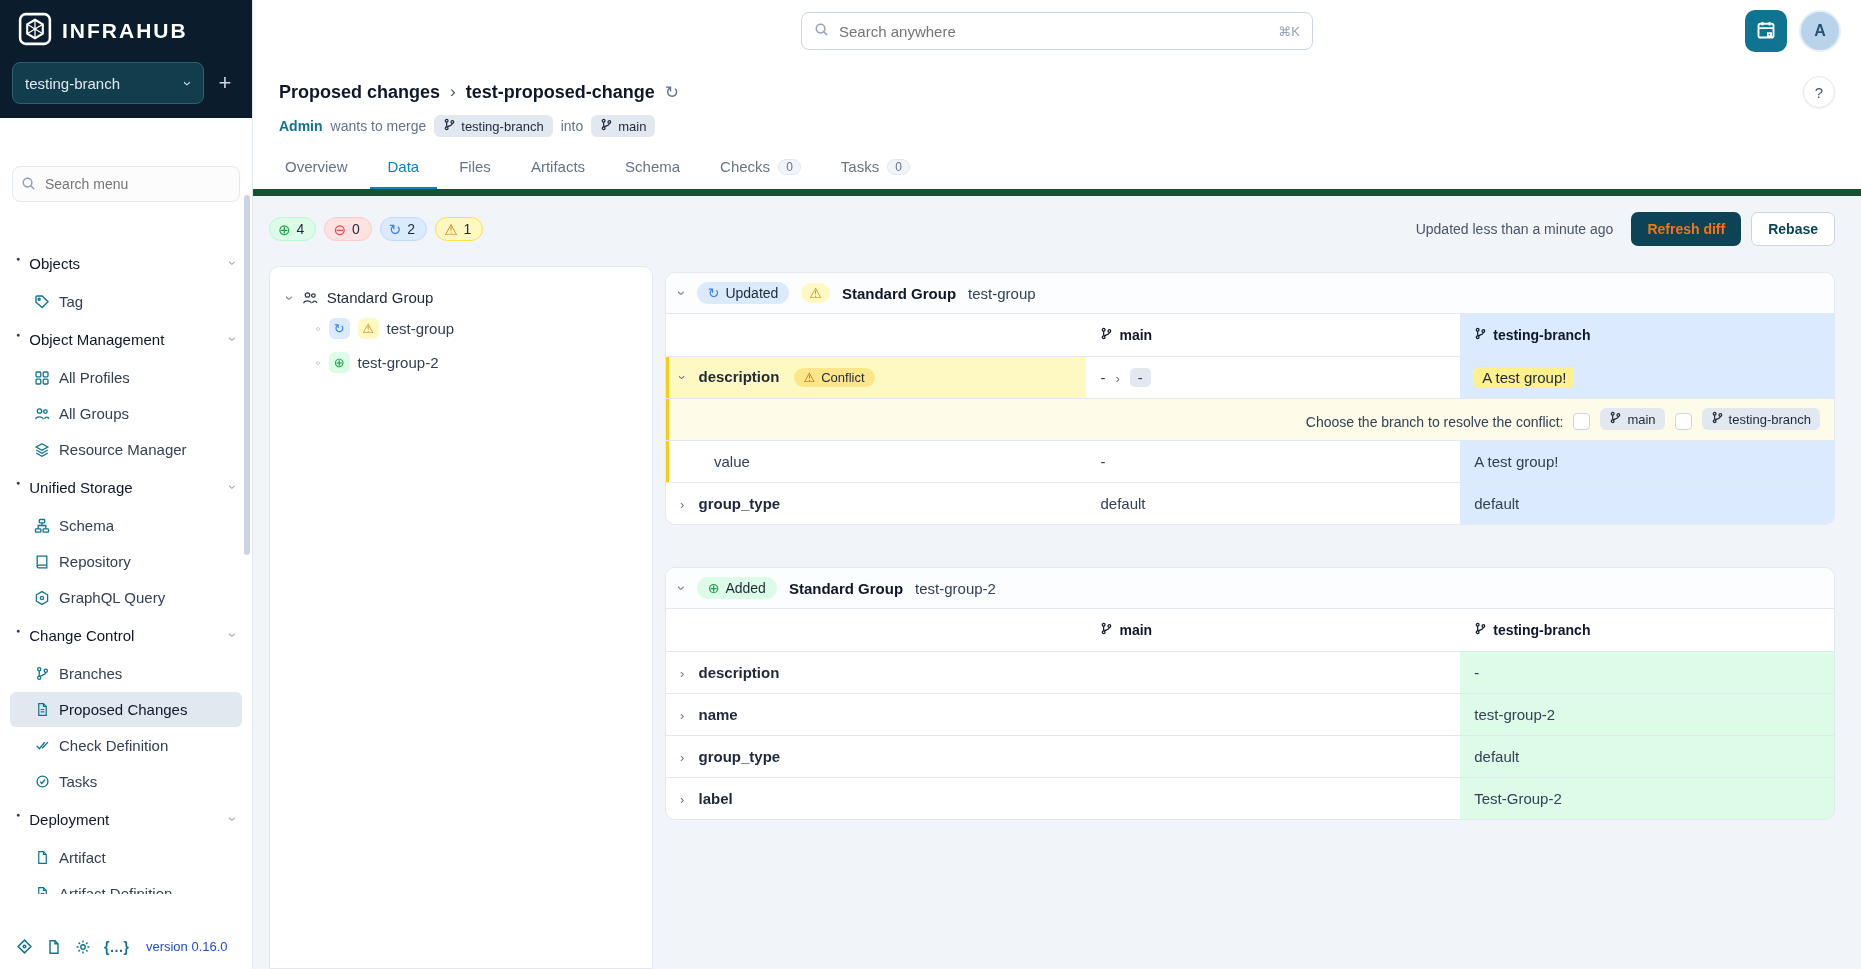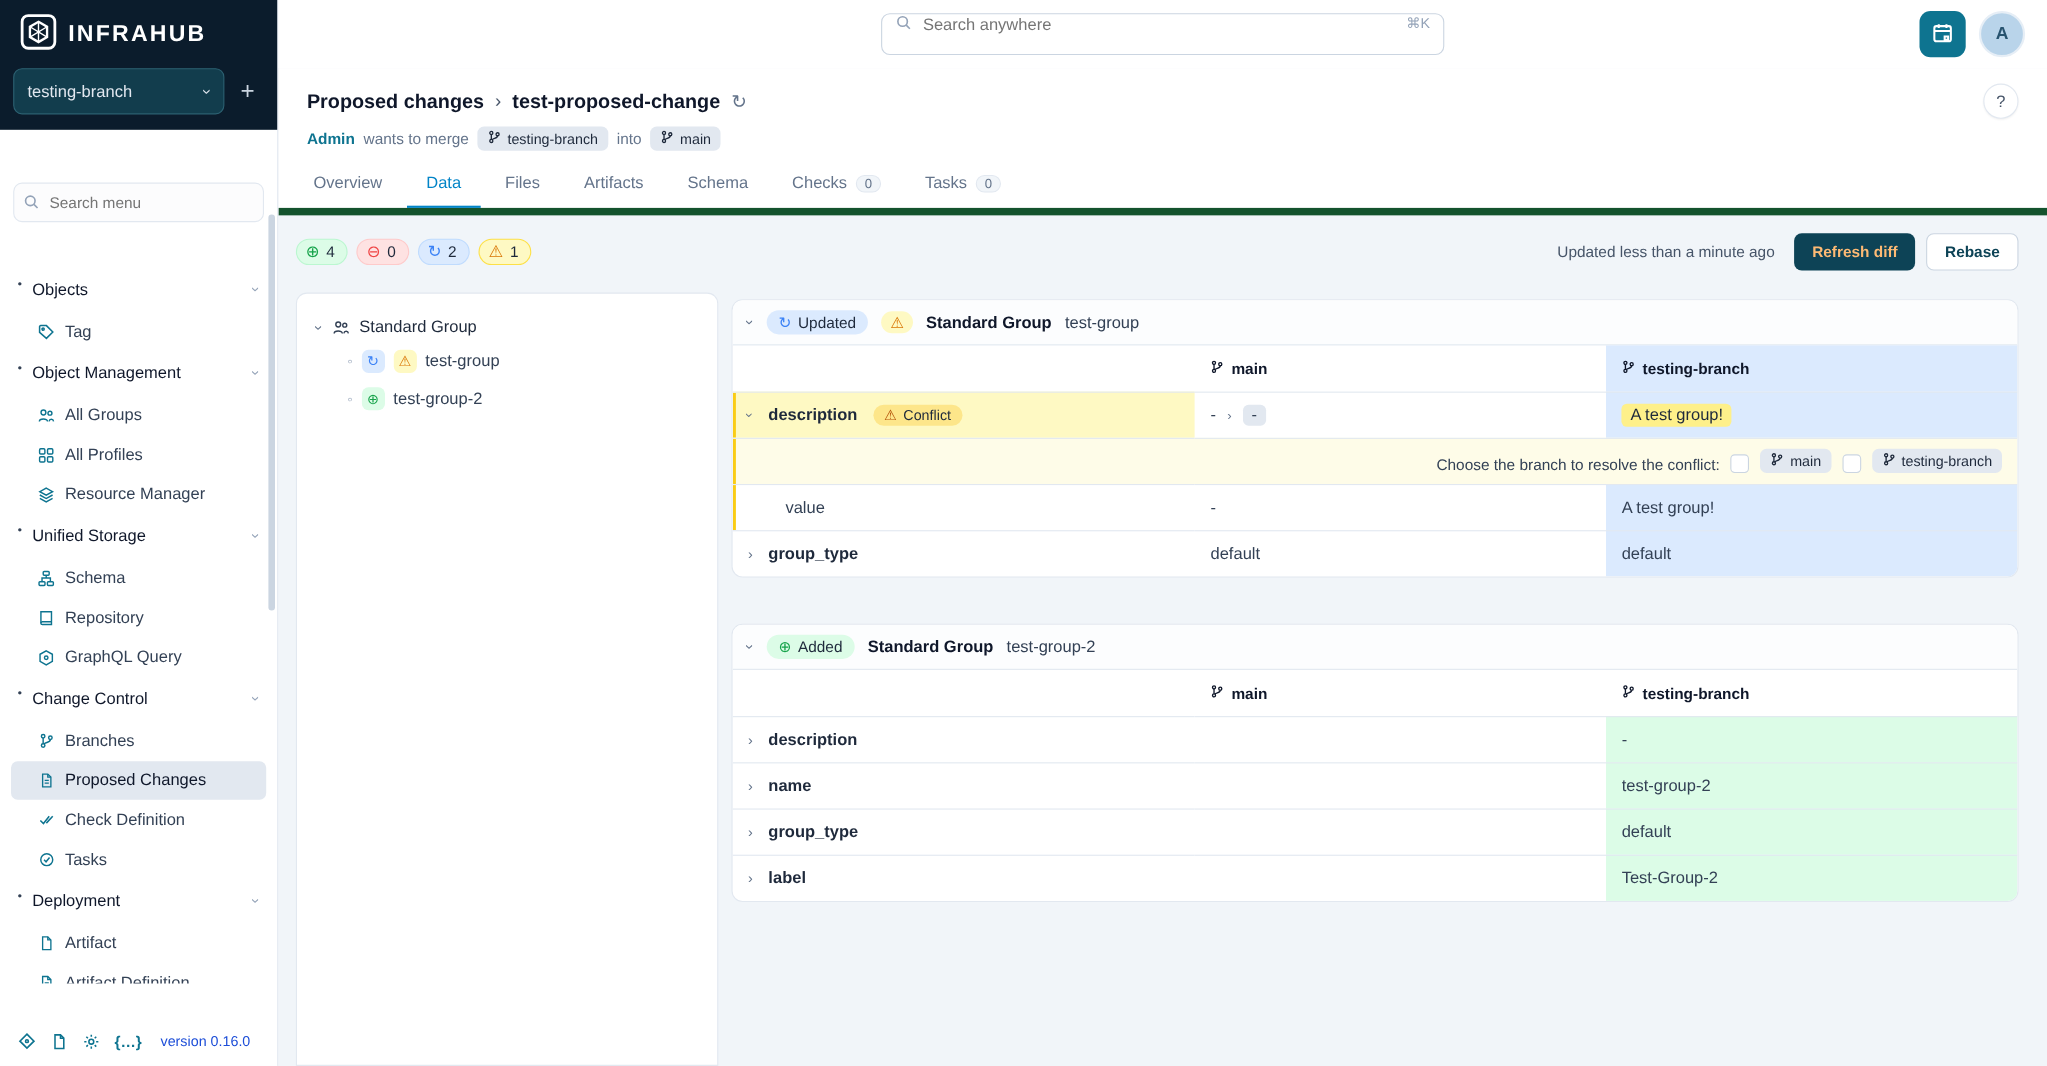--- a/index.html
+++ b/index.html
@@ -38,21 +38,21 @@
   .sidebar-scrollbar { position:absolute; right:2px; top:195px; width:6px; height:360px; background:#cbd5e1; border-radius:3px; }
   .sidebar-footer { display:flex; align-items:center; gap:13px; padding:12px 16px 14px; }
   .foot-icon { color:#0e7490; display:flex; }
   .braces-glyph { color:#0e7490; font-weight:700; font-size:14px; }
   .version { color:#1d4ed8; font-size:13px; margin-left:4px; white-space:nowrap; }
 
   
   .main { flex:1; display:flex; flex-direction:column; min-width:0; }
   .topbar { height:62px; background:#fff; display:flex; align-items:center; justify-content:center; position:relative; }
   .search-box { width:512px; height:38px; border:1px solid #cbd5e1; border-radius:8px; background:#fff;
-                display:flex; align-items:flex-start; gap:8px; padding:0 12px; color:#94a3b8; }
+                display:flex; align-items:center; gap:8px; padding:0 12px; color:#94a3b8; }
   .search-box input { border:none; outline:none; flex:1; font-size:15px; color:#334155; font-family:inherit; background:transparent; }
   .kbd { color:#94a3b8; font-size:13px; }
   .topbar-right { position:absolute; right:20px; top:0; height:62px; display:flex; align-items:center; gap:12px; }
   .cal-btn { width:42px; height:42px; border-radius:10px; background:#0e7490; border:none; display:flex;
              align-items:center; justify-content:center; cursor:pointer; }
   .avatar { width:42px; height:42px; border-radius:50%; background:#b9d4ea; color:#27536f; display:flex;
             align-items:center; justify-content:center; font-weight:700; font-size:16px; cursor:pointer;
             border:2px solid #e6eef6; }
 
   
@@ -79,21 +79,21 @@
   .toolbar { display:flex; align-items:center; gap:8px; padding:16px 26px 14px 16px; background:#f1f5f9; }
   .chip { display:inline-flex; align-items:center; gap:6px; border-radius:999px; padding:3px 11px 3px 8px;
           font-size:14px; border:1px solid; color:#1e293b; }
   .chip .ci { font-size:15px; line-height:1; }
   .chip-added { background:#dcfce7; border-color:#bbf7d0; } .chip-added .ci { color:#16a34a; }
   .chip-removed { background:#fee2e2; border-color:#fecaca; } .chip-removed .ci { color:#ef4444; }
   .chip-updated { background:#dbeafe; border-color:#bfdbfe; } .chip-updated .ci { color:#3b82f6; }
   .chip-conflict { background:#fef9c3; border-color:#fde047; } .chip-conflict .ci { color:#d97706; }
   .toolbar-right { margin-left:auto; display:flex; align-items:center; gap:10px; }
   .updated-text { color:#475569; font-size:14px; margin-right:8px; }
-  .btn-primary { background:#0d4356; color:#fdba74; border:none; border-radius:7px; padding:9px 16px;
+  .btn-primary { background:#0d4356; color:#f97316; border:none; border-radius:7px; padding:9px 16px;
                  font-size:14px; font-weight:700; cursor:pointer; font-family:inherit; }
   .btn-outline { background:#fff; color:#0d4356; border:1px solid #cbd5e1; border-radius:7px; padding:8px 16px;
                  font-size:14px; font-weight:700; cursor:pointer; font-family:inherit; }
 
   
   .content { flex:1; display:flex; gap:12px; padding:6px 26px 0 16px; align-items:stretch; overflow:hidden; }
   .tree-card { width:384px; flex:0 0 384px; background:#fff; border:1px solid #e2e8f0; border-radius:10px 10px 0 0;
                padding:22px 18px; }
   .tree-root { display:flex; align-items:center; gap:9px; font-size:15px; color:#1e293b; cursor:pointer; }
   .tree-chevron { color:#64748b; font-size:14px; }
@@ -196,38 +196,38 @@
       </div>
 
       <div class="menu-section-head">
         <span class="section-bullet">●</span>
         <span>Object Management</span>
         <span class="section-chevron rot90">›</span>
       </div>
       <div class="menu-item">
         <span class="mi-icon">
             <svg viewBox="0 0 16 16" width="16" height="16" fill="none" stroke="currentColor" stroke-width="1.3">
+              <rect x="2" y="2" width="4.8" height="4.8" rx="1"></rect>
+              <rect x="9.2" y="2" width="4.8" height="4.8" rx="1"></rect>
+              <rect x="2" y="9.2" width="4.8" height="4.8" rx="1"></rect>
+              <rect x="9.2" y="9.2" width="4.8" height="4.8" rx="1"></rect>
+            </svg>
+          </span>
+        <span>All Profiles</span>
+      </div>
+      <div class="menu-item">
+        <span class="mi-icon">
+            <svg viewBox="0 0 16 16" width="16" height="16" fill="none" stroke="currentColor" stroke-width="1.3">
               <circle cx="5.5" cy="5" r="2.2"></circle>
               <path d="M1.8 13.2c0-3 7.4-3 7.4 0"></path>
               <circle cx="11.4" cy="5.6" r="1.8"></circle>
               <path d="M10.6 13c.4-2.4 3.8-2.4 4.1 0"></path>
             </svg>
           </span>
         <span>All Groups</span>
-      </div>
-      <div class="menu-item">
-        <span class="mi-icon">
-            <svg viewBox="0 0 16 16" width="16" height="16" fill="none" stroke="currentColor" stroke-width="1.3">
-              <rect x="2" y="2" width="4.8" height="4.8" rx="1"></rect>
-              <rect x="9.2" y="2" width="4.8" height="4.8" rx="1"></rect>
-              <rect x="2" y="9.2" width="4.8" height="4.8" rx="1"></rect>
-              <rect x="9.2" y="9.2" width="4.8" height="4.8" rx="1"></rect>
-            </svg>
-          </span>
-        <span>All Profiles</span>
       </div>
       <div class="menu-item">
         <span class="mi-icon">
             <svg viewBox="0 0 16 16" width="16" height="16" fill="none" stroke="currentColor" stroke-width="1.3">
               <path d="M8 1.8 13.8 5 8 8.2 2.2 5z"></path>
               <path d="M2.2 8 8 11.2 13.8 8"></path>
               <path d="M2.2 11 8 14.2 13.8 11"></path>
             </svg>
           </span>
         <span>Resource Manager</span>

